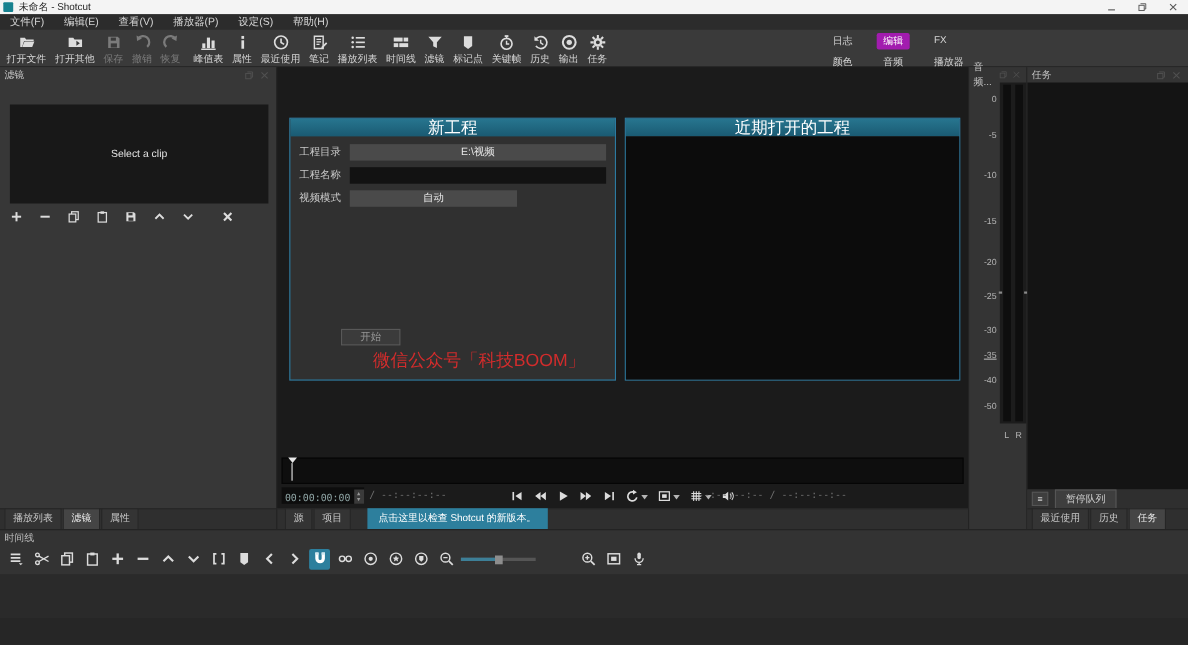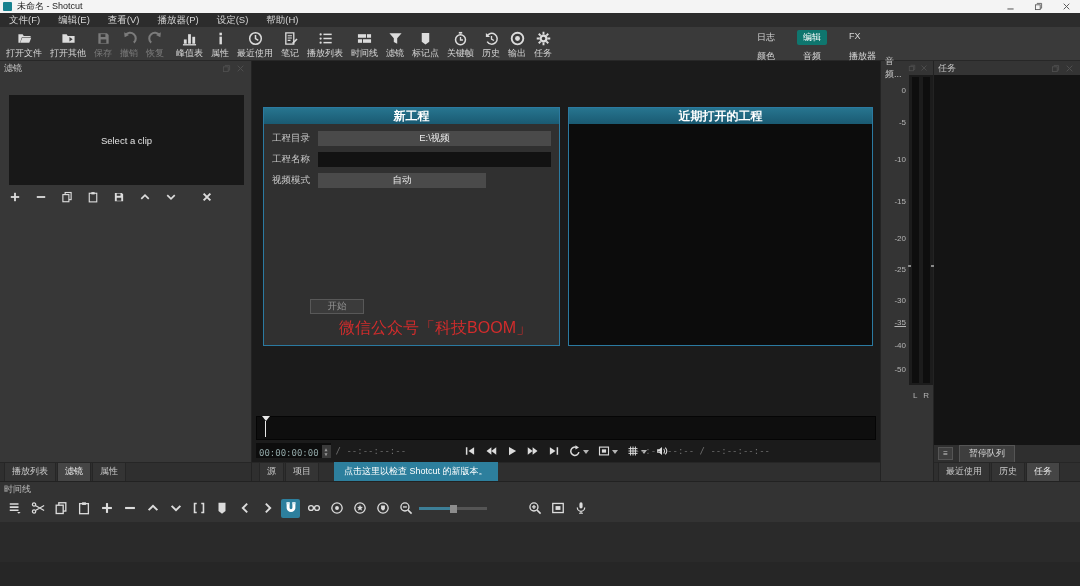--- a/index.html
+++ b/index.html
@@ -20,21 +20,21 @@
 #toolbar{position:absolute;top:27px;left:0;right:0;height:34px;background:#3a3a3a;
   border-bottom:1px solid #272727;display:flex;align-items:flex-start;padding:2px 0 0 2px}
 .tb-item{display:flex;flex-direction:column;align-items:center;padding:1px 4px;min-width:26px}
 .tb-item .ic{height:16px;display:flex;align-items:center;justify-content:center}
 .tb-item .lbl{font-size:9px;color:#d6d6d6;white-space:nowrap;margin-top:1px}
 .tb-item.disabled{opacity:.4}
 .tb-item.sep{margin-left:4px}
 #layouts{position:absolute;right:198px;top:3px;display:grid;grid-template-columns:repeat(3,auto);
   gap:4px 16px;font-size:9px}
 .layout-btn{padding:1px 6px;border-radius:2px;white-space:nowrap}
-.layout-btn.active{background:#0f766e;color:#fff}
+.layout-btn.active{background:#a21caf;color:#fff}
 
 #main{position:absolute;top:61px;left:0;right:0;height:420px;display:flex}
 .dock-h{height:14px;display:flex;align-items:center;font-size:9px;color:#c6c6c6;padding:0 4px;flex:none}
 .dock-h .grow{flex:1}
 .mini{width:11px;height:10px;margin-left:3px;display:flex;align-items:center;opacity:.85}
 
 #filters-dock{width:252px;background:#373737;border-right:1px solid #232323;position:relative;
   display:flex;flex-direction:column}
 #clip-box{margin:20px 7px 0 9px;height:90px;background:#181818;display:flex;align-items:center;
   justify-content:center;color:#e2e2e2;font-size:9.5px;flex:none}
@@ -45,29 +45,29 @@
   display:flex;align-items:flex-end;padding-left:4px;border-top:1px solid #262626}
 .tab{font-size:9px;color:#c9c9c9;padding:2px 7px 3px;background:#343434;border:1px solid #262626;
   border-bottom:none;margin-right:1px;white-space:nowrap}
 .tab.active{background:#454545;color:#ececec}
 
 #player-dock{flex:1;background:#1b1b1b;position:relative}
 #dialogs{position:absolute;top:46px;left:11px;display:flex;gap:8px}
 .dlg{border:1px solid #2b7aa1;background:#303030;display:flex;flex-direction:column;height:239px}
 #dlg-new{width:297px}
 #dlg-recent{width:305px}
-.dlg-h{height:16px;flex:none;background:linear-gradient(#27758f,#1a5a72);color:#fff;font-weight:bold;
-  font-size:12px;display:flex;align-items:center;justify-content:center}
+.dlg-h{height:16px;flex:none;background:linear-gradient(#27758f,#1a5a72);color:#fff;font-weight:normal;
+  font-size:15px;display:flex;align-items:center;justify-content:center}
 .dlg-body{flex:1;display:flex;flex-direction:column;padding:7px 8px 5px;font-size:9.5px;color:#cacaca}
 #dlg-recent .dlg-body{background:#0c0c0c;padding:0}
 .frow{display:flex;align-items:center;margin-bottom:6px;flex:none}
 .flabel{width:46px;flex:none}
 .gbtn{background:#4a4a4a;height:15px;flex:1;display:flex;align-items:center;justify-content:center;color:#eaeaea}
 .tinput{flex:1;height:15px;background:#121212;border:0;color:#ddd;font-size:9.5px;padding:0 3px;font-family:inherit}
-.gbtn.mode{flex:none;width:168px}
+.gbtn.mode{flex:none;width:152px}
 #np-desc{margin:1px 2px 0 38px;font-size:9px;line-height:1.5;color:#c6c6c6}
 #np-desc b{color:#fff}
 #start-btn{margin-top:auto;margin-left:38px;width:54px;height:15px;background:#3b3b3b;
   border:1px solid #585858;color:#969696;font-size:9.5px;display:flex;align-items:center;justify-content:center;flex:none}
 #watermark{align-self:flex-end;margin:4px 19px 1px 0;color:#d22c2c;font-weight:normal;font-size:16px}
 #scrubber{position:absolute;left:4px;right:4px;top:355px;height:24px;background:#0e0e0e;border:1px solid #050505}
 #playhead{position:absolute;left:5px;top:-1px;width:0;height:0;border:4px solid transparent;border-top:5px solid #e8e8e8}
 #playline{position:absolute;left:8px;top:4px;bottom:2px;width:1px;background:#e8e8e8}
 #transport{position:absolute;left:4px;right:4px;top:381px;height:18px;
   font-family:"DejaVu Sans Mono","Liberation Mono",monospace;font-size:9px}

